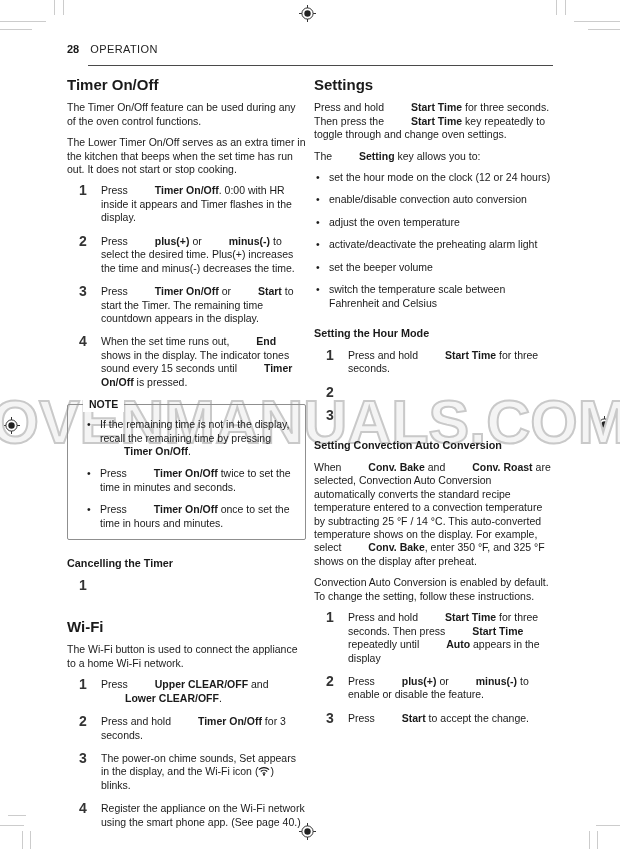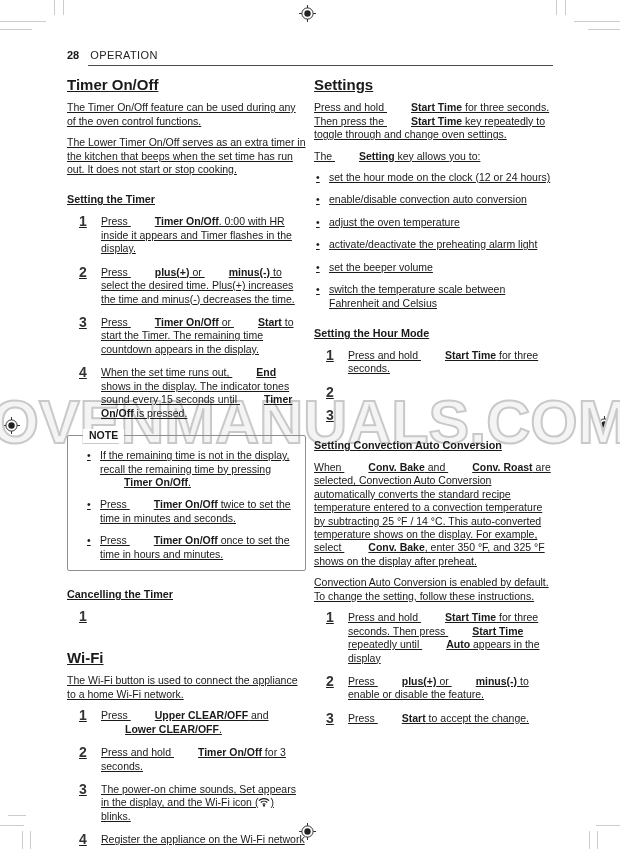--- a/index.html
+++ b/index.html
@@ -20,29 +20,29 @@
 
   
   .watermark{
     position:absolute;top:383px;left:50%;transform:translateX(-50%);
     font-size:61px;font-weight:bold;white-space:nowrap;letter-spacing:0px;
     color:#f4f4f4;-webkit-text-stroke:2px #c9c9c9;
     z-index:0;pointer-events:none;
   }
 
   
-  .header{position:absolute;top:48px;left:67px;right:67px;font-size:11px;z-index:1;}
+  .header{position:absolute;top:42px;left:67px;right:67px;font-size:11px;z-index:1;}
   .pagenum{font-weight:bold;margin-right:11px;}
   .sectionname{letter-spacing:0.4px;color:#222;}
   .header-rule{position:absolute;top:65px;left:88px;right:67px;height:1px;background:#4a4a4a;z-index:1;}
 
   
   .columns{
     position:absolute;top:70px;left:67px;right:67px;bottom:20px;
-    display:flex;gap:8px;z-index:1;text-decoration:underline;
+    display:flex;gap:8px;z-index:1;
   }
   .col{flex:1;min-width:0;}
 
   .h1{font-size:15px;font-weight:bold;margin:6px 0 8px;line-height:1.15;}
   .h1.later{margin-top:26px;}
   .h2{font-size:10.8px;font-weight:bold;margin:17px 0 9px;line-height:1.2;}
   .para{margin:0 0 8px;}
 
   .steps{display:flex;flex-direction:column;gap:10px;margin:2px 0 8px;}
   .step{display:flex;gap:10px;padding-left:12px;}
@@ -120,21 +120,20 @@
   <div class="header">
     <span class="pagenum">28</span><span class="sectionname">OPERATION</span>
   </div>
   <div class="header-rule"></div>
 
   <div class="columns">
     <div class="col" id="col-left">
         <div class="h1">Timer On/Off</div>
         <div class="para">The Timer On/Off feature can be used during any of the oven control functions.</div>
         <div class="para">The Lower Timer On/Off serves as an extra timer in the kitchen that beeps when the set time has run out. It does not start or stop cooking.</div>
-        <div class="h2">Setting the Timer</div>
         <div class="steps">
           <div class="step">
             <div class="step-num">1</div>
             <div class="step-text">Press <b>Timer On/Off</b>. 0:00 with HR inside it appears and Timer flashes in the display.</div>
           </div>
           <div class="step">
             <div class="step-num">2</div>
             <div class="step-text">Press <b>plus(+)</b> or <b>minus(-)</b> to select the desired time. Plus(+) increases the time and minus(-) decreases the time.</div>
           </div>
           <div class="step">

